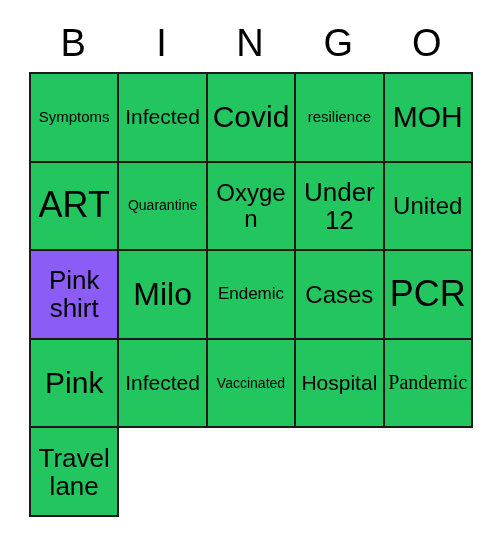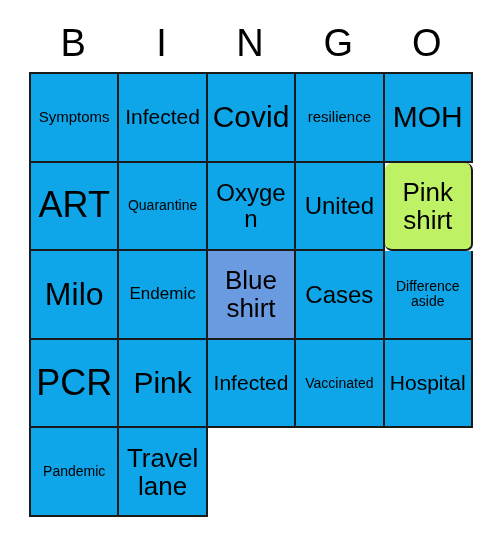--- a/index.html
+++ b/index.html
@@ -54,33 +54,33 @@
   .cell {
     border-right: 2px solid #1a1a1a;
     border-bottom: 2px solid #1a1a1a;
     box-sizing: border-box;
     display: flex;
     align-items: center;
     justify-content: center;
     text-align: center;
     padding: 2px 3px;
     overflow: hidden;
-    background: #0ea5e9;
+    background: #22c55e;
   }
   .cell span {
     display: block;
     line-height: 1.08;
     word-break: break-word;
     hyphens: none;
   }
 
   
   .fs-xs  span { font-size: 14px; }
   .fs-s   span { font-size: 15px; }
-  .fs-sm  span { font-size: 14px; }
+  .fs-sm  span { font-size: 20px; font-family: Liberation Serif, serif; }
   .fs-m   span { font-size: 17px; }
   .fs-ml  span { font-size: 21px; }
   .fs-l   span { font-size: 24px; }
   .fs-xl  span { font-size: 26px; }
   .fs-xxl span { font-size: 30px; }
   .fs-h1  span { font-size: 32px; }
   .fs-h2  span { font-size: 36px; }
 </style>
 </head>
 <body>
@@ -113,40 +113,37 @@
       </div>
       <div class="cell fs-h2">
         <span>ART</span>
       </div>
       <div class="cell fs-xs">
         <span>Quarantine</span>
       </div>
       <div class="cell fs-l">
         <span>Oxygen</span>
       </div>
+      <div class="cell fs-xl">
+        <span>Under 12</span>
+      </div>
       <div class="cell fs-l">
         <span>United</span>
       </div>
-      <div class="cell fs-xl" style="background: #bef264; border-radius: 7px;">
+      <div class="cell fs-xl" style="background: #8b5cf6;">
         <span>Pink shirt</span>
       </div>
       <div class="cell fs-h1">
         <span>Milo</span>
       </div>
       <div class="cell fs-m">
         <span>Endemic</span>
       </div>
-      <div class="cell fs-xl" style="background: rgb(106, 154, 224);">
-        <span>Blue shirt</span>
-      </div>
       <div class="cell fs-l">
         <span>Cases</span>
-      </div>
-      <div class="cell fs-xs">
-        <span>Difference aside</span>
       </div>
       <div class="cell fs-h2">
         <span>PCR</span>
       </div>
       <div class="cell fs-xxl">
         <span>Pink</span>
       </div>
       <div class="cell fs-ml">
         <span>Infected</span>
       </div>

